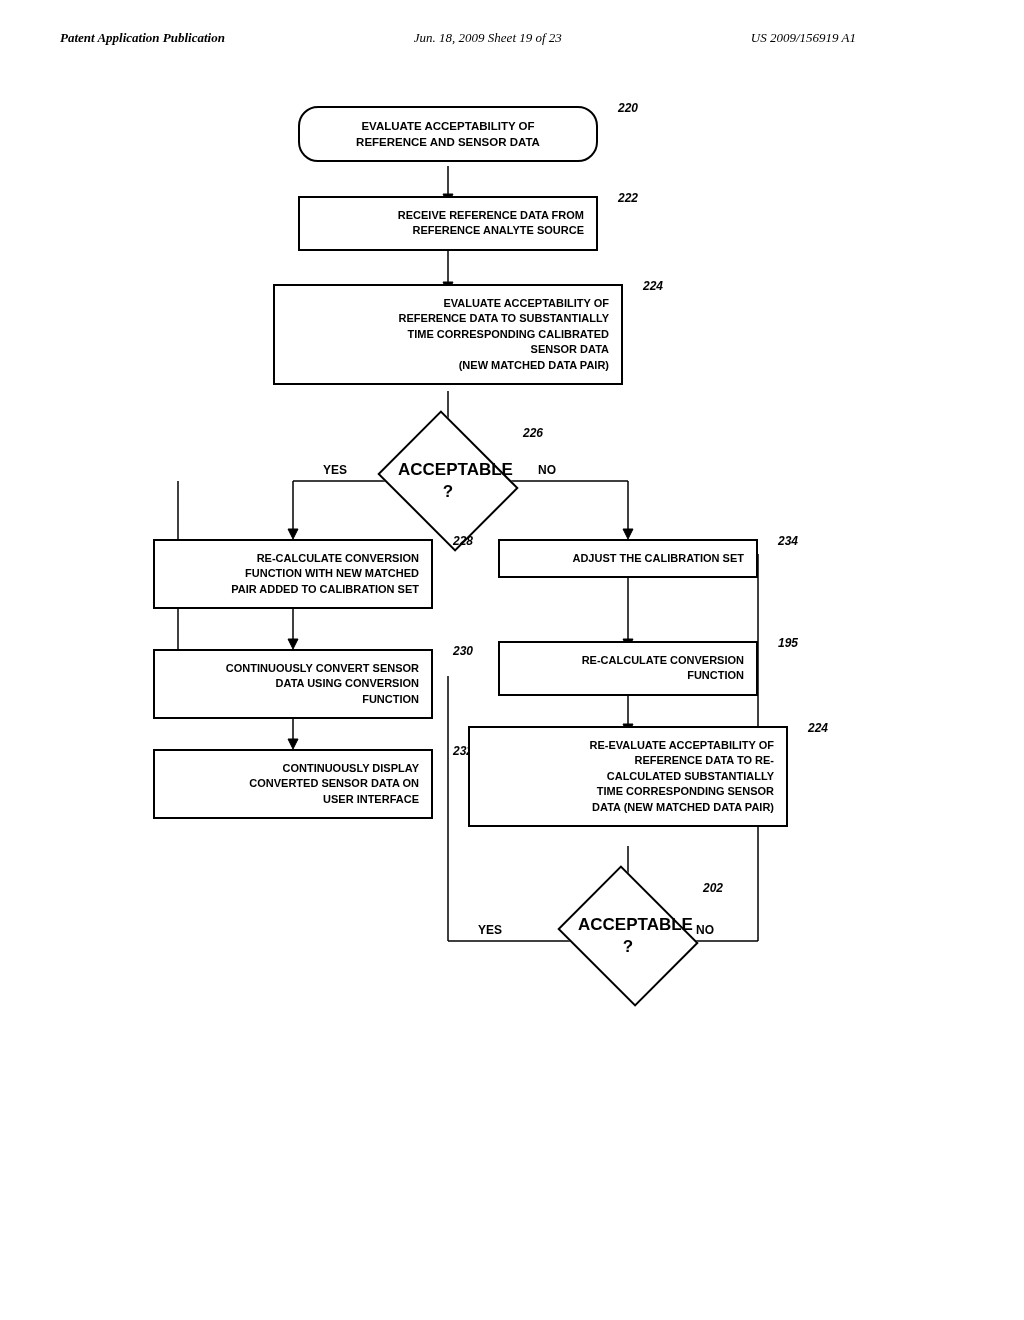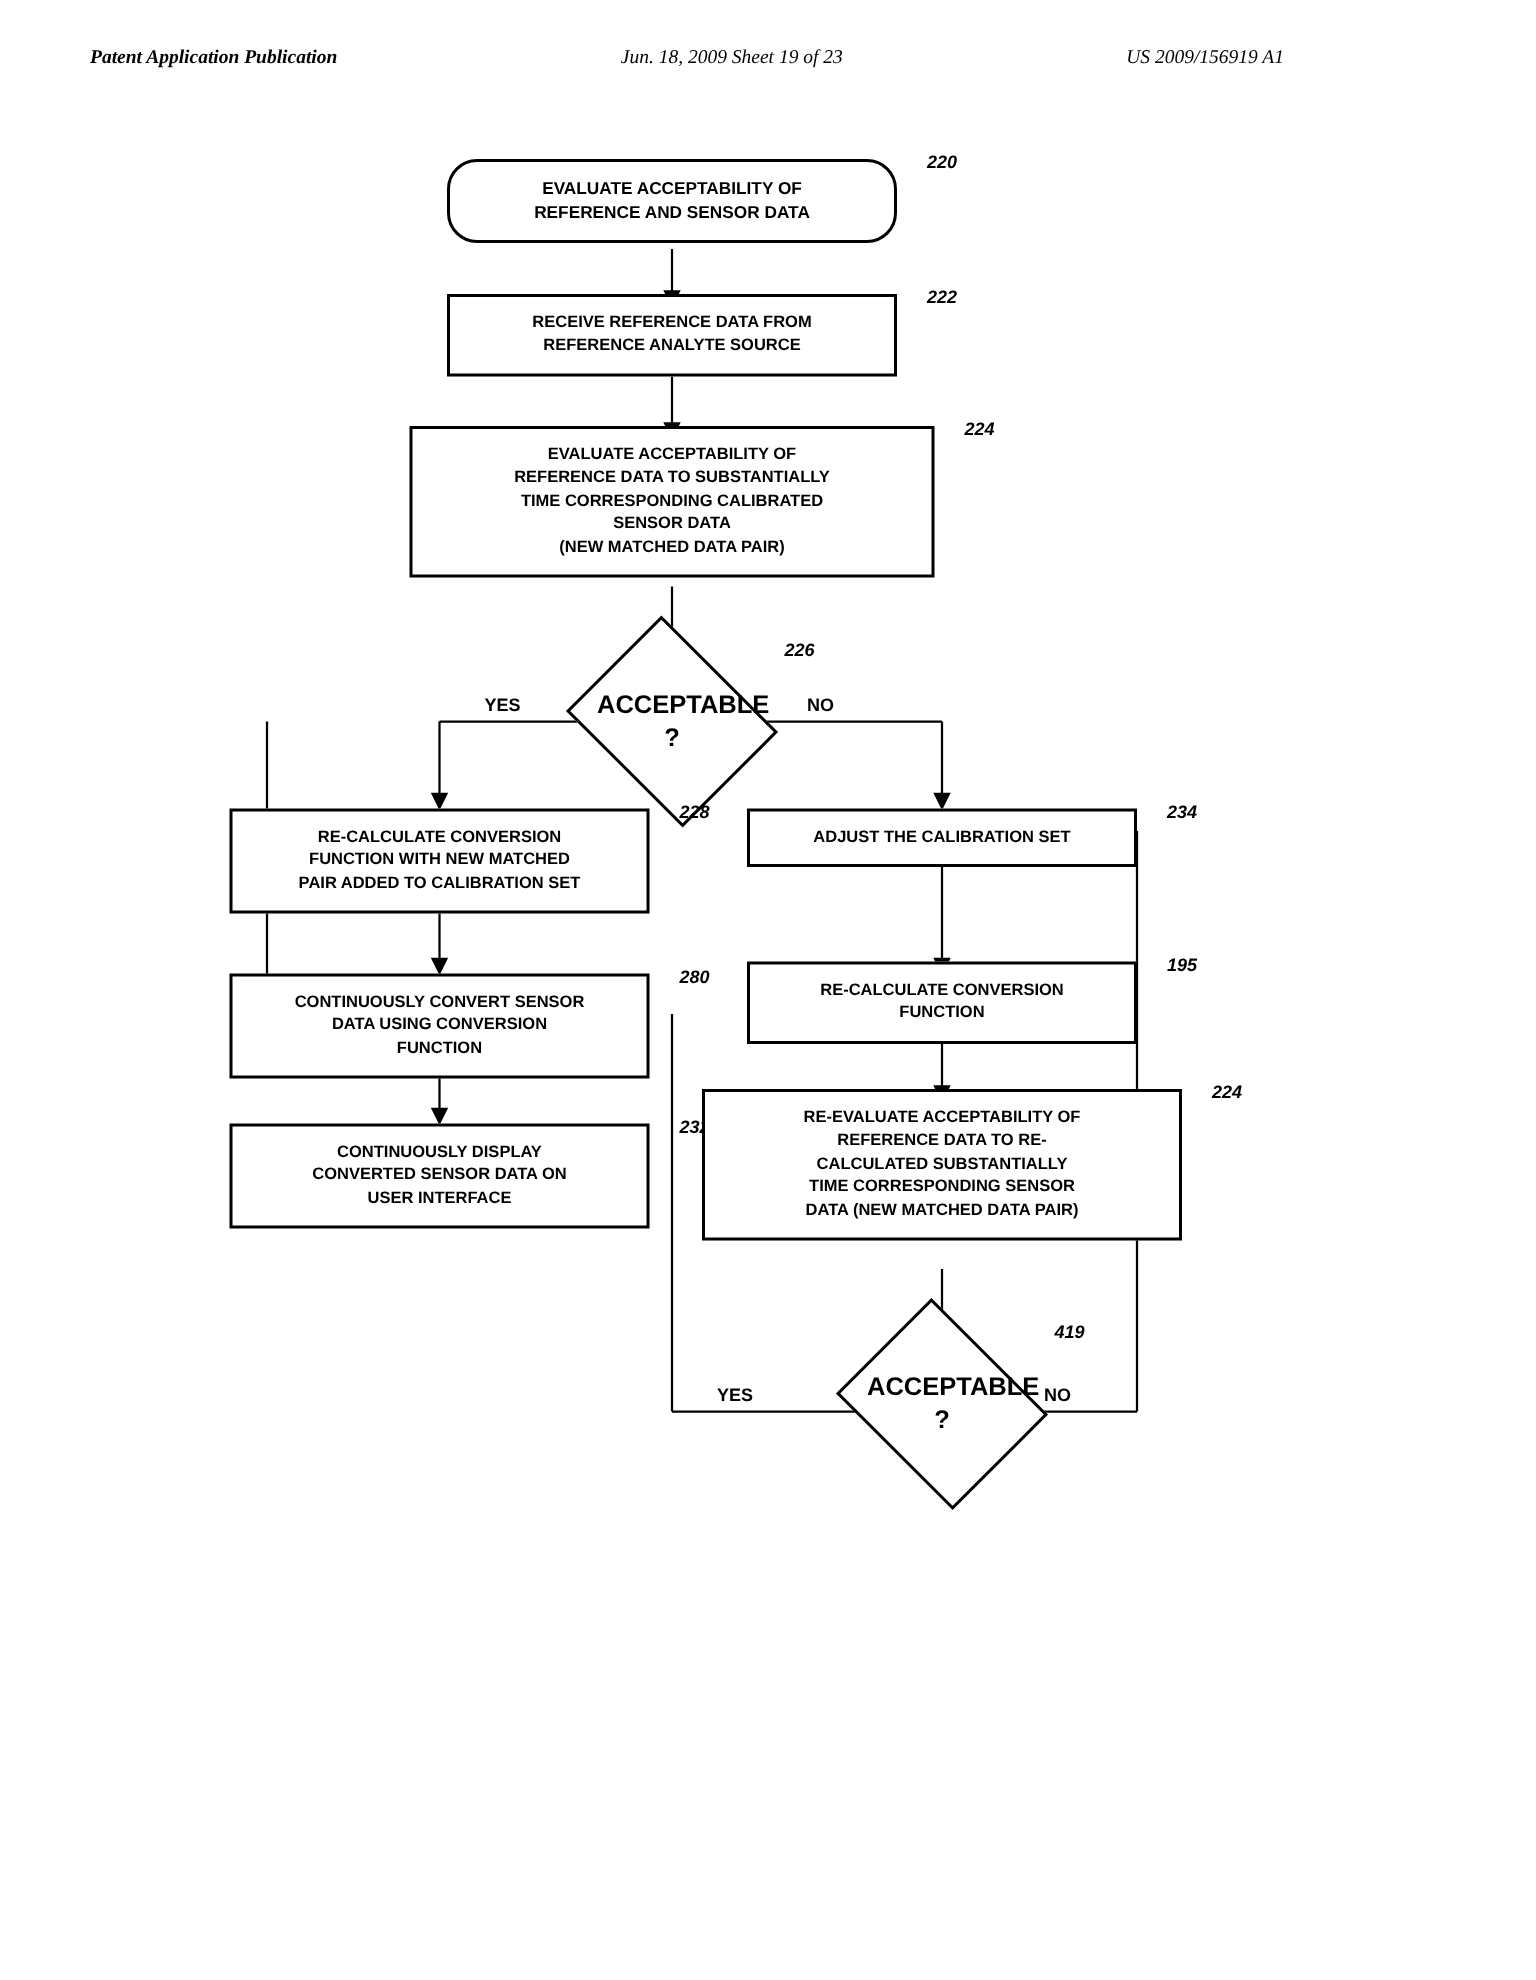--- a/index.html
+++ b/index.html
@@ -43,21 +43,21 @@
       font-weight: bold;
       padding: 10px 14px;
       background: #fff;
       position: relative;
       line-height: 1.4;
     }
 
     .rect {
       border: 2px solid #000;
       border-radius: 0;
-      text-align: center;
+      text-align: right;
       font-size: 11px;
       font-family: Arial, sans-serif;
       font-weight: bold;
       padding: 10px 12px;
       background: #fff;
       position: relative;
       line-height: 1.4;
     }
 
     .diamond-wrapper {
@@ -235,21 +235,21 @@
       <div class="rect">
         <span>RE-CALCULATE CONVERSION<br>FUNCTION WITH NEW MATCHED<br>PAIR ADDED TO CALIBRATION SET</span>
       </div>
       <span class="ref-label" style="right:-40px; top:-5px;">228</span>
     </div>
 
     <div class="node" style="left:75px; top:563px; width:280px;">
       <div class="rect">
         <span>CONTINUOUSLY CONVERT SENSOR<br>DATA USING CONVERSION<br>FUNCTION</span>
       </div>
-      <span class="ref-label" style="right:-40px; top:-5px;">280</span>
+      <span class="ref-label" style="right:-40px; top:-5px;">230</span>
     </div>
 
     <div class="node" style="left:75px; top:663px; width:280px;">
       <div class="rect">
         <span>CONTINUOUSLY DISPLAY<br>CONVERTED SENSOR DATA ON<br>USER INTERFACE</span>
       </div>
       <span class="ref-label" style="right:-40px; top:-5px;">232</span>
     </div>
 
     <div class="node" style="left:420px; top:453px; width:260px;">
@@ -271,18 +271,18 @@
         <span>RE-EVALUATE ACCEPTABILITY OF<br>REFERENCE DATA TO RE-<br>CALCULATED SUBSTANTIALLY<br>TIME CORRESPONDING SENSOR<br>DATA (NEW MATCHED DATA PAIR)</span>
       </div>
       <span class="ref-label" style="right:-40px; top:-5px;">224</span>
     </div>
 
     <div class="node" style="left:495px; top:800px; width:110px; height:100px;">
       <div class="diamond-wrapper" style="width:110px; height:100px;">
         <div class="diamond"></div>
         <div class="diamond-text" style="top:28px;">ACCEPTABLE<br>?</div>
       </div>
-      <span class="ref-label" style="right:-40px; top:-5px;">419</span>
+      <span class="ref-label" style="right:-40px; top:-5px;">202</span>
     </div>
 
   </div>
 
 </div>
 
 </body></html>

